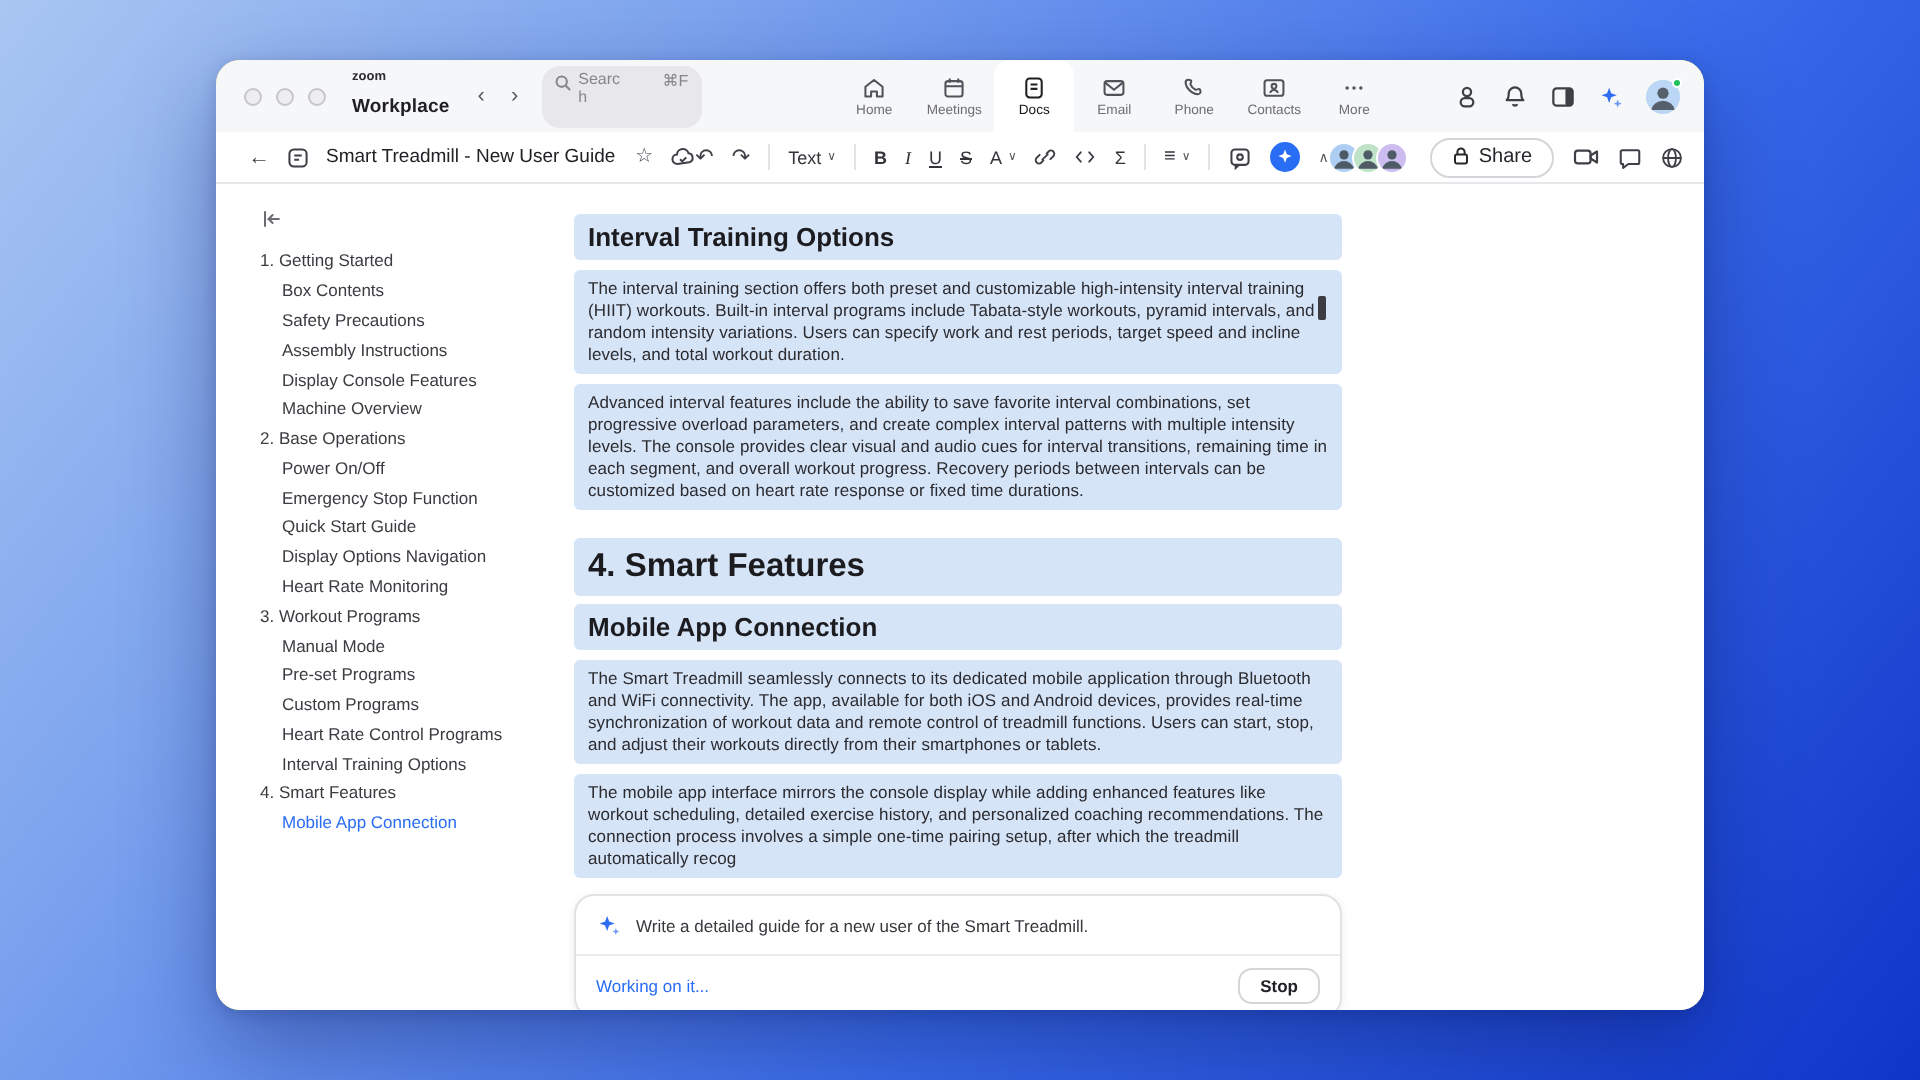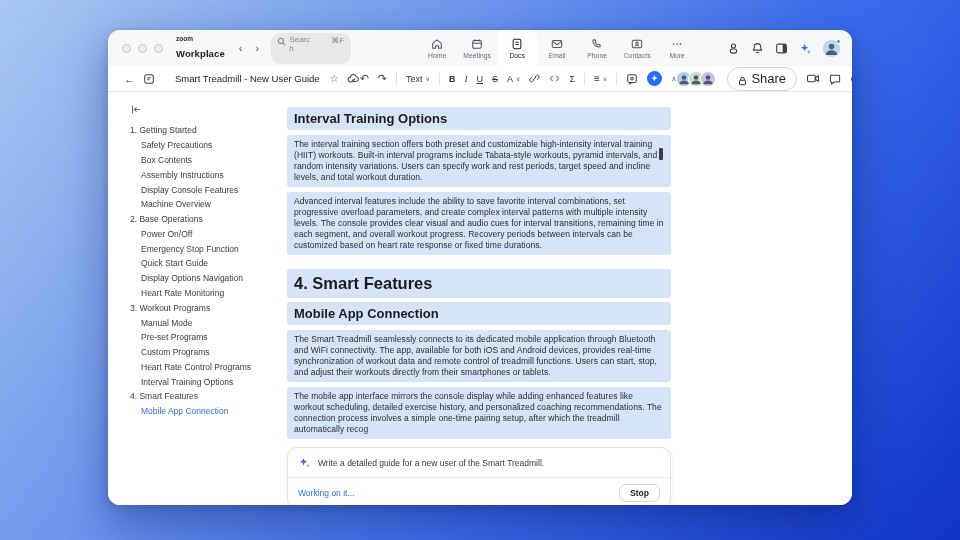--- a/index.html
+++ b/index.html
@@ -36,36 +36,36 @@
   .tab.active { background:#fff; border-radius:8px 8px 0 0; }
   .tab.active .t-label { color:#18181b; }
   .tb-right { display:flex; align-items:center; gap:11px; margin-left:auto; margin-right:12px; color:#3f3f46; }
   .avatar { width:17px; height:17px; border-radius:50%; background:#bcd7f5; position:relative; overflow:visible; }
   .avatar svg { position:absolute; inset:0; border-radius:50%; }
   .presence { position:absolute; right:-1px; top:-1px; width:5px; height:5px; background:#21c05c; border:1px solid #fff; border-radius:50%; }
   
   .doc-toolbar { height:26px; background:#fff; border-bottom:1px solid #e7e7ea; display:flex; align-items:center; padding:0 10px 0 16px; flex-shrink:0; }
   .dt-left { display:flex; align-items:center; gap:8px; }
   .back-arrow { font-size:11px; color:#3f3f46; }
-  .doc-title { font-size:9.5px; font-weight:500; color:#222226; margin-left:12px; white-space:nowrap; }
+  .doc-title { font-size:9.5px; font-weight:500; color:#222226; margin-left:0; white-space:nowrap; }
   .star-glyph { font-size:10px; color:#4a4a52; margin-left:2px; }
   .dt-center { display:flex; align-items:center; gap:9px; margin:0 auto; color:#3f3f46; }
   .fmt { font-size:9px; color:#33333a; }
   .fmt.b { font-weight:bold; } .fmt.i { font-style:italic; font-family:"Liberation Serif",serif; }
   .fmt.u { text-decoration:underline; } .fmt.s { text-decoration:line-through; }
   .chev { font-size:6px; color:#55555c; margin-left:1px; }
   .vdiv { width:1px; height:13px; background:#e3e3e7; }
   .drop { display:flex; align-items:center; gap:2px; font-size:9px; color:#33333a; }
   .ai-btn { width:15px; height:15px; border-radius:50%; background:#2a6df5; display:flex; align-items:center; justify-content:center; }
   .dt-right { display:flex; align-items:center; gap:9px; color:#3f3f46; }
   .collab { display:flex; margin-right:2px; }
   .collab .avatar { width:16px; height:16px; border:1.5px solid #fff; }
   .collab .avatar + .avatar { margin-left:-4px; }
   .av-blue { background:#aecdf2; } .av-green { background:#bfe3c8; } .av-purple { background:#cdbcf0; }
-  .share-btn { display:flex; align-items:flex-end; gap:4px; border:1px solid #d4d4d9; border-radius:13px; padding:3.5px 10px; font-size:13px; font-weight:500; color:#26262b; background:#fff; }
+  .share-btn { display:flex; align-items:flex-start; gap:4px; border:1px solid #d4d4d9; border-radius:13px; padding:3.5px 10px; font-size:10px; font-weight:500; color:#26262b; background:#fff; }
   .more-dots { font-size:11px; color:#3f3f46; letter-spacing:1px; }
   
   .content { flex:1; display:flex; background:#fff; min-height:0; }
   .sidebar { width:179px; flex-shrink:0; padding:12px 0 0 22px; }
   .collapse-ic { color:#6b6b72; margin-bottom:8px; }
   .o-item { font-size:8.5px; color:#3b3b41; padding:2.4px 0; white-space:nowrap; cursor:default; }
   .o-item.lv2 { padding-left:11px; }
   .o-item.active { color:#2a6df5; font-weight:500; }
   .main { width:384px; padding-top:15px; position:relative; }
   .blk { background:#d6e4f8; border-radius:3px; margin-bottom:5px; color:#2b2b30; }
@@ -295,22 +295,22 @@
   <div class="content">
     <div class="sidebar">
       <svg class="collapse-ic" width="11" height="11" viewBox="0 0 14 14" fill="none" stroke="currentColor" stroke-width="1.3" stroke-linecap="round">
           <path d="M3.2 2.5v9"></path>
           <path d="M12 7H5.5"></path>
           <path d="M8 4.5L5.5 7 8 9.5"></path>
         </svg>
       <div>
 
       <div class="o-item lv1">1. Getting Started</div>
+          <div class="o-item lv2">Box Contents</div>
           <div class="o-item lv2">Safety Precautions</div>
-          <div class="o-item lv2">Box Contents</div>
           <div class="o-item lv2">Assembly Instructions</div>
           <div class="o-item lv2">Display Console Features</div>
           <div class="o-item lv2">Machine Overview</div>
           <div class="o-item lv1">2. Base Operations</div>
           <div class="o-item lv2">Power On/Off</div>
           <div class="o-item lv2">Emergency Stop Function</div>
           <div class="o-item lv2">Quick Start Guide</div>
           <div class="o-item lv2">Display Options Navigation</div>
           <div class="o-item lv2">Heart Rate Monitoring</div>
           <div class="o-item lv1">3. Workout Programs</div>

